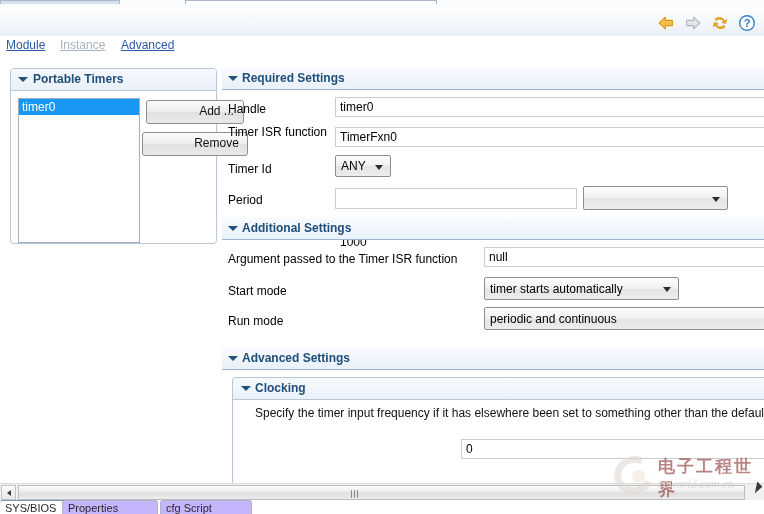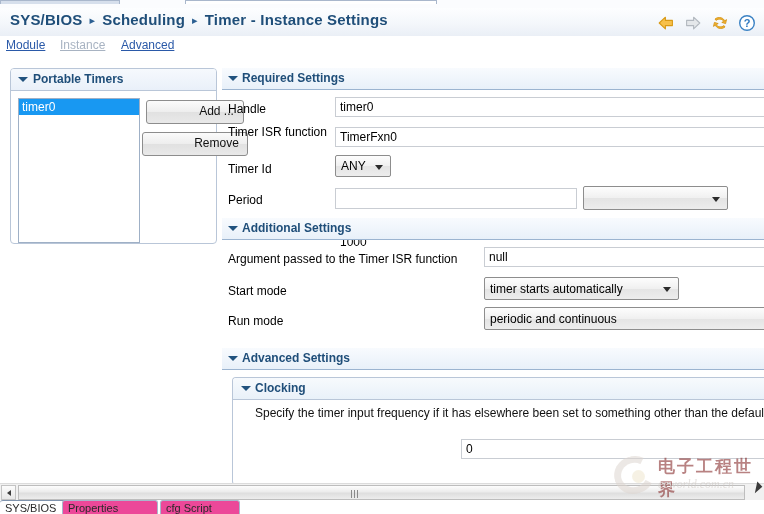--- a/index.html
+++ b/index.html
@@ -115,27 +115,27 @@
   #hs-thumb{position:absolute;left:18px;top:1px;width:727px;height:15px;
     background:linear-gradient(to bottom,#fdfdfd 0%,#ececec 45%,#dedede 55%,#ededed 100%);
     border:1px solid #bdbdbd;box-sizing:border-box;}
   #hs-grip{position:absolute;left:332px;top:4px;width:9px;height:8px;}
   #hs-grip i{position:absolute;top:0;width:1px;height:8px;background:#8a8a8a;}
 
   
   #viewtabs{position:absolute;left:0;top:500px;width:764px;height:14px;
     background:#ffffff;}
   .vtab{position:absolute;top:0;height:14px;border:1px solid #a9b7cc;
-    border-bottom:none;border-radius:3px 3px 0 0;background:#ec4899;
+    border-bottom:none;border-radius:3px 3px 0 0;background:#c4b5fd;
     font-size:11px;color:#2a2a2a;overflow:hidden;box-sizing:border-box;}
   .vtab.active{background:#ffffff;border-color:#7f93ad;}
   .vtab span{display:block;padding:1px 5px 0 5px;white-space:nowrap;}
   #vtab1{left:0;width:72px;border-left:none;}
   #vtab2{left:62px;width:96px;}
-  #vtab3{left:160px;width:80px;}
+  #vtab3{left:160px;width:92px;}
 
   
   #wm{position:absolute;right:4px;bottom:14px;width:150px;height:46px;
     pointer-events:none;opacity:.55;}
   #wm .cn{position:absolute;left:48px;top:1px;font-size:17px;font-weight:bold;
     color:#7f1d1d;letter-spacing:2px;font-family:"DejaVu Sans",sans-serif;}
   #wm .en{position:absolute;left:48px;top:23px;font-size:12px;font-style:italic;
     color:#cfc9c4;font-family:"Liberation Serif",serif;}
   #wm .logo{position:absolute;left:4px;top:2px;width:40px;height:38px;
     border:7px solid #ded6d0;border-radius:50%;border-right-color:transparent;
@@ -148,23 +148,20 @@
 </style>
 </head>
 <body>
 
 <div id="tabstrip">
   <div class="tabstub stub1"></div>
   <div class="tabstub stub2"></div>
 </div>
 
 <div id="header">
-  <div id="crumbs">
-    <span class="crumb">SYS/BIOS</span><span class="sep">▸</span><span class="crumb">Scheduling</span><span class="sep">▸</span><span class="crumb">Timer - Instance Settings</span>
-  </div>
   <div id="headicons">
     <svg class="hicon" viewBox="0 0 18 18">
       <path d="M8.4 3.2 L2.2 9 L8.4 14.8 L8.4 11.6 L15.4 11.6 L15.4 6.4 L8.4 6.4 Z" fill="#f7c04a" stroke="#d99a16" stroke-width="1.1" stroke-linejoin="round"></path>
     </svg>
     <svg class="hicon" viewBox="0 0 18 18">
       <path d="M9.6 3.2 L15.8 9 L9.6 14.8 L9.6 11.6 L2.6 11.6 L2.6 6.4 L9.6 6.4 Z" fill="#e4e7ea" stroke="#b2b8bf" stroke-width="1.1" stroke-linejoin="round"></path>
     </svg>
     <svg class="hicon" viewBox="0 0 18 18">
       <path d="M4 5 C8 2, 13 4, 13.5 7 L15.5 5.6 L14.6 9.6 L10.8 8.4 L12.6 7.4 C11.8 5.1, 7.6 4.2, 5 6.4 Z" fill="#f5b731" stroke="#cf8d10" stroke-width=".8" stroke-linejoin="round"></path>
       <path d="M14 13 C10 16, 5 14, 4.5 11 L2.5 12.4 L3.4 8.4 L7.2 9.6 L5.4 10.6 C6.2 12.9, 10.4 13.8, 13 11.6 Z" fill="#f5b731" stroke="#cf8d10" stroke-width=".8" stroke-linejoin="round"></path>

